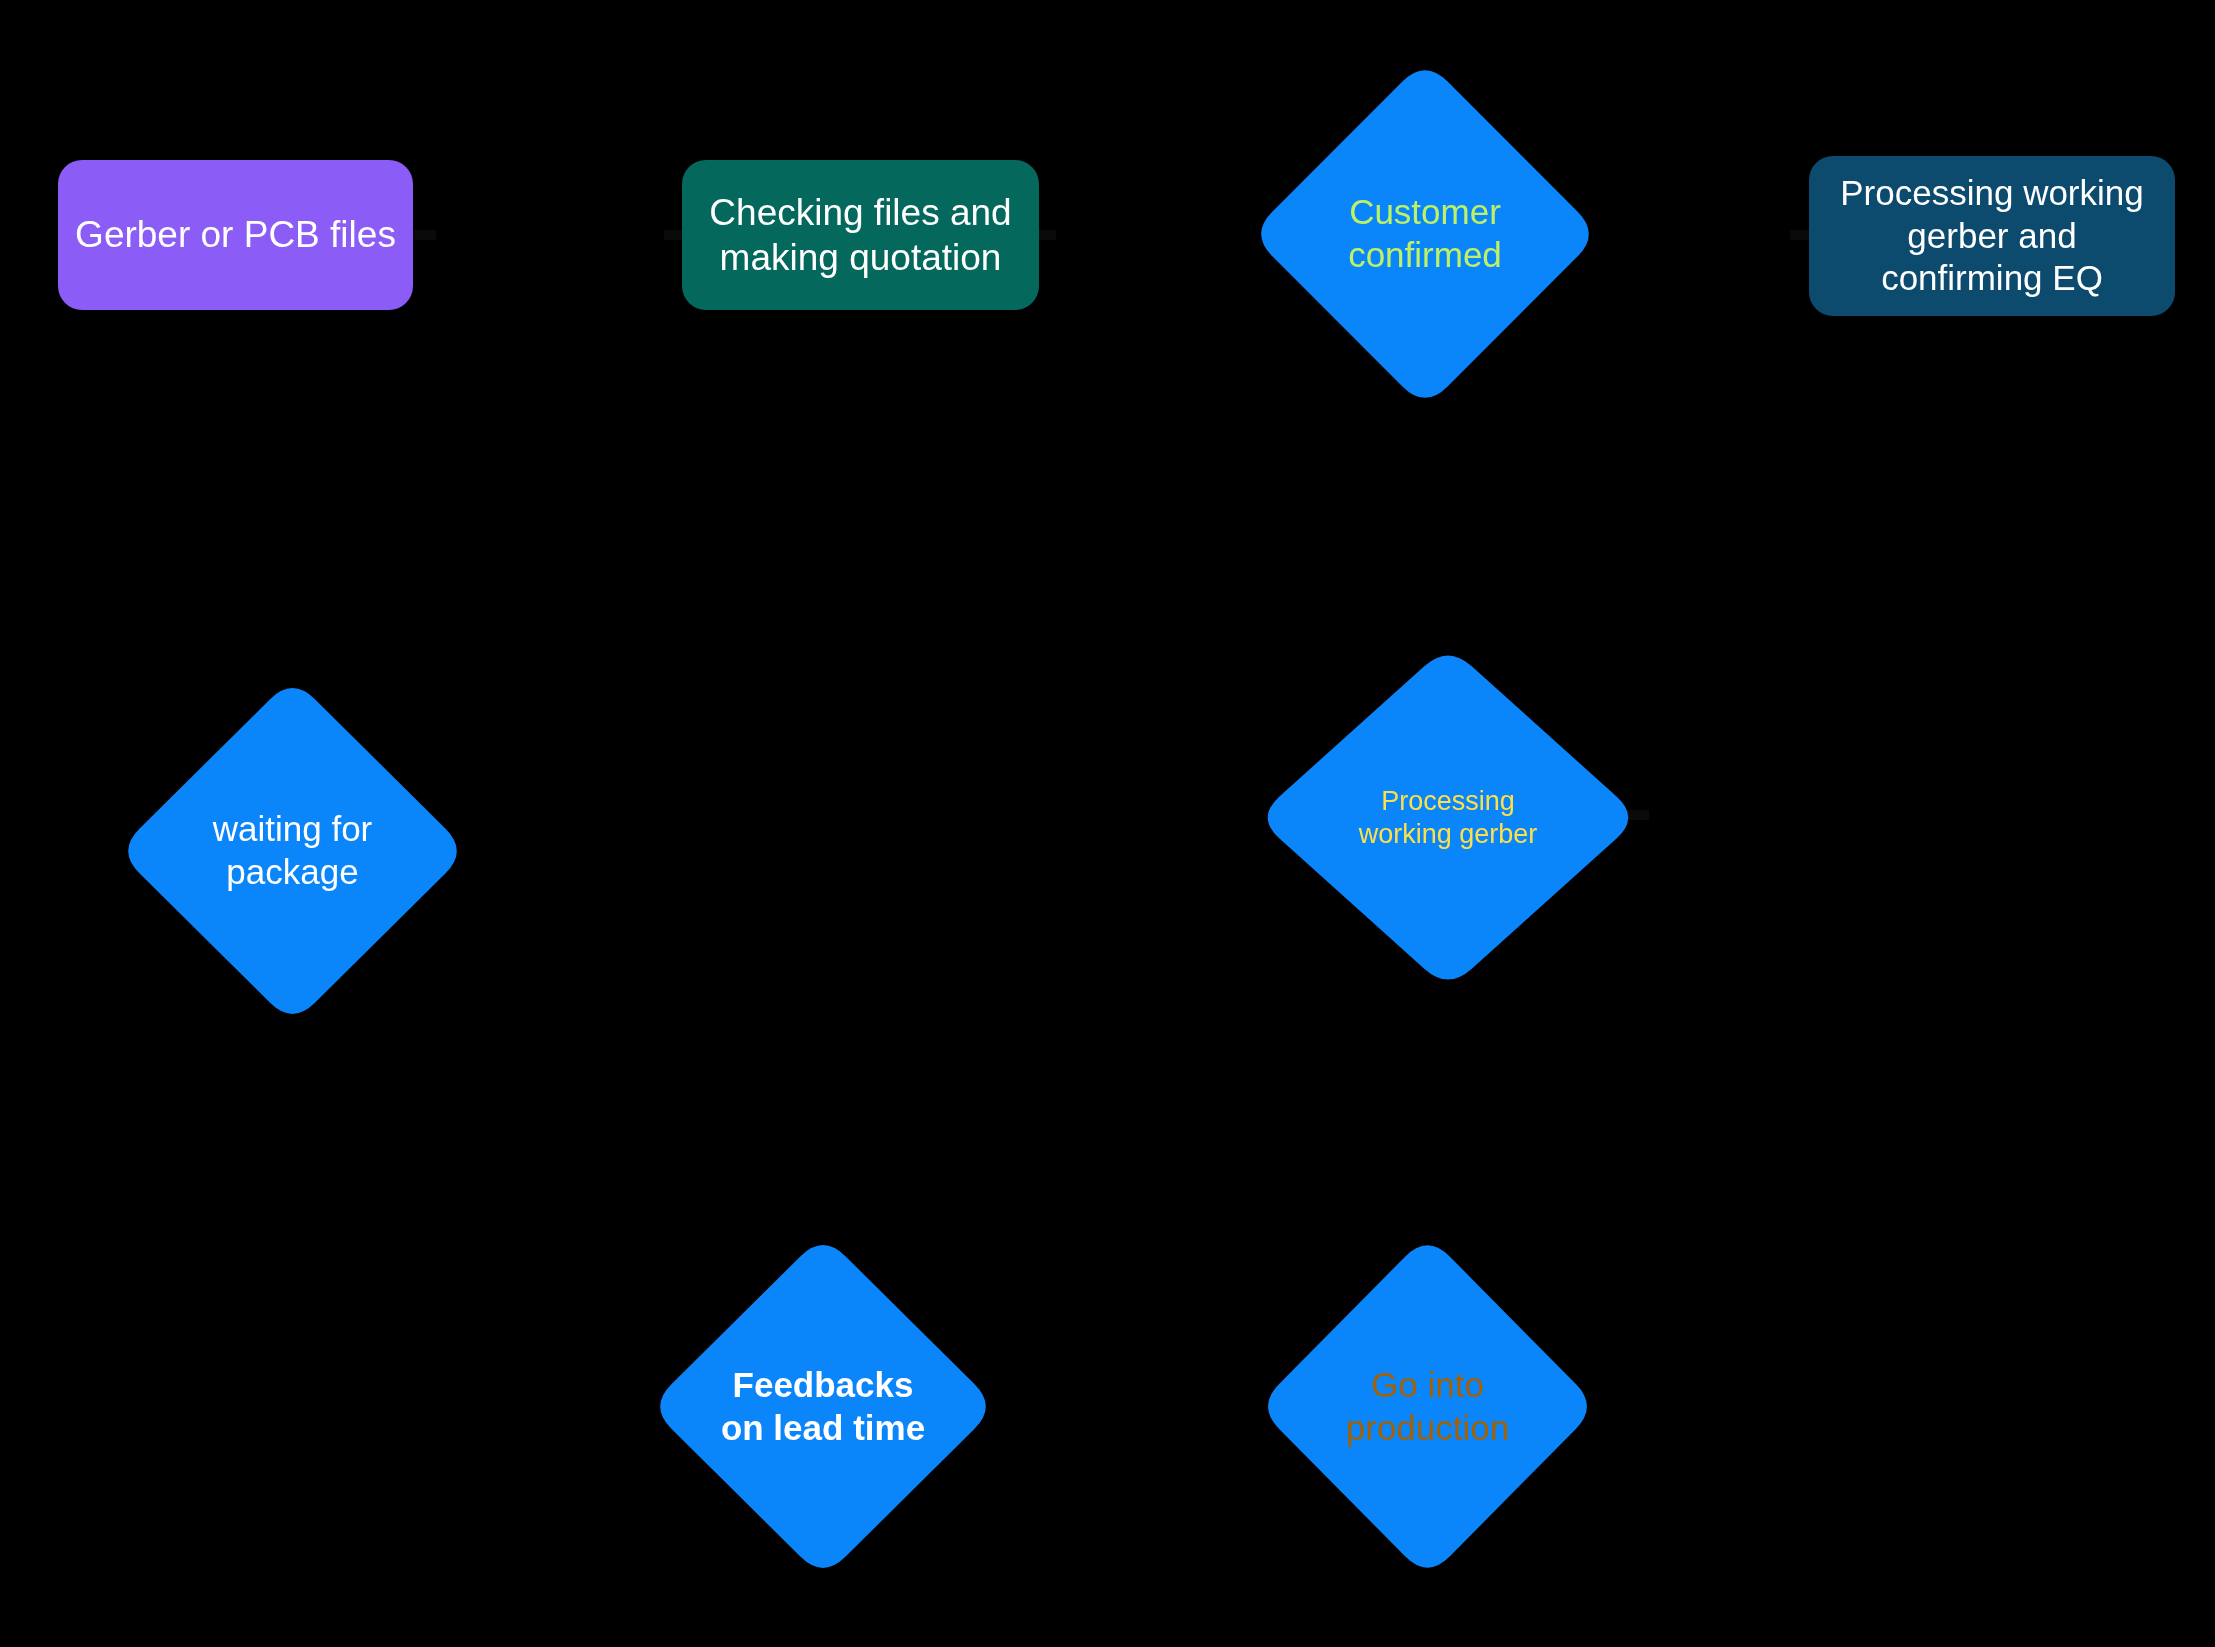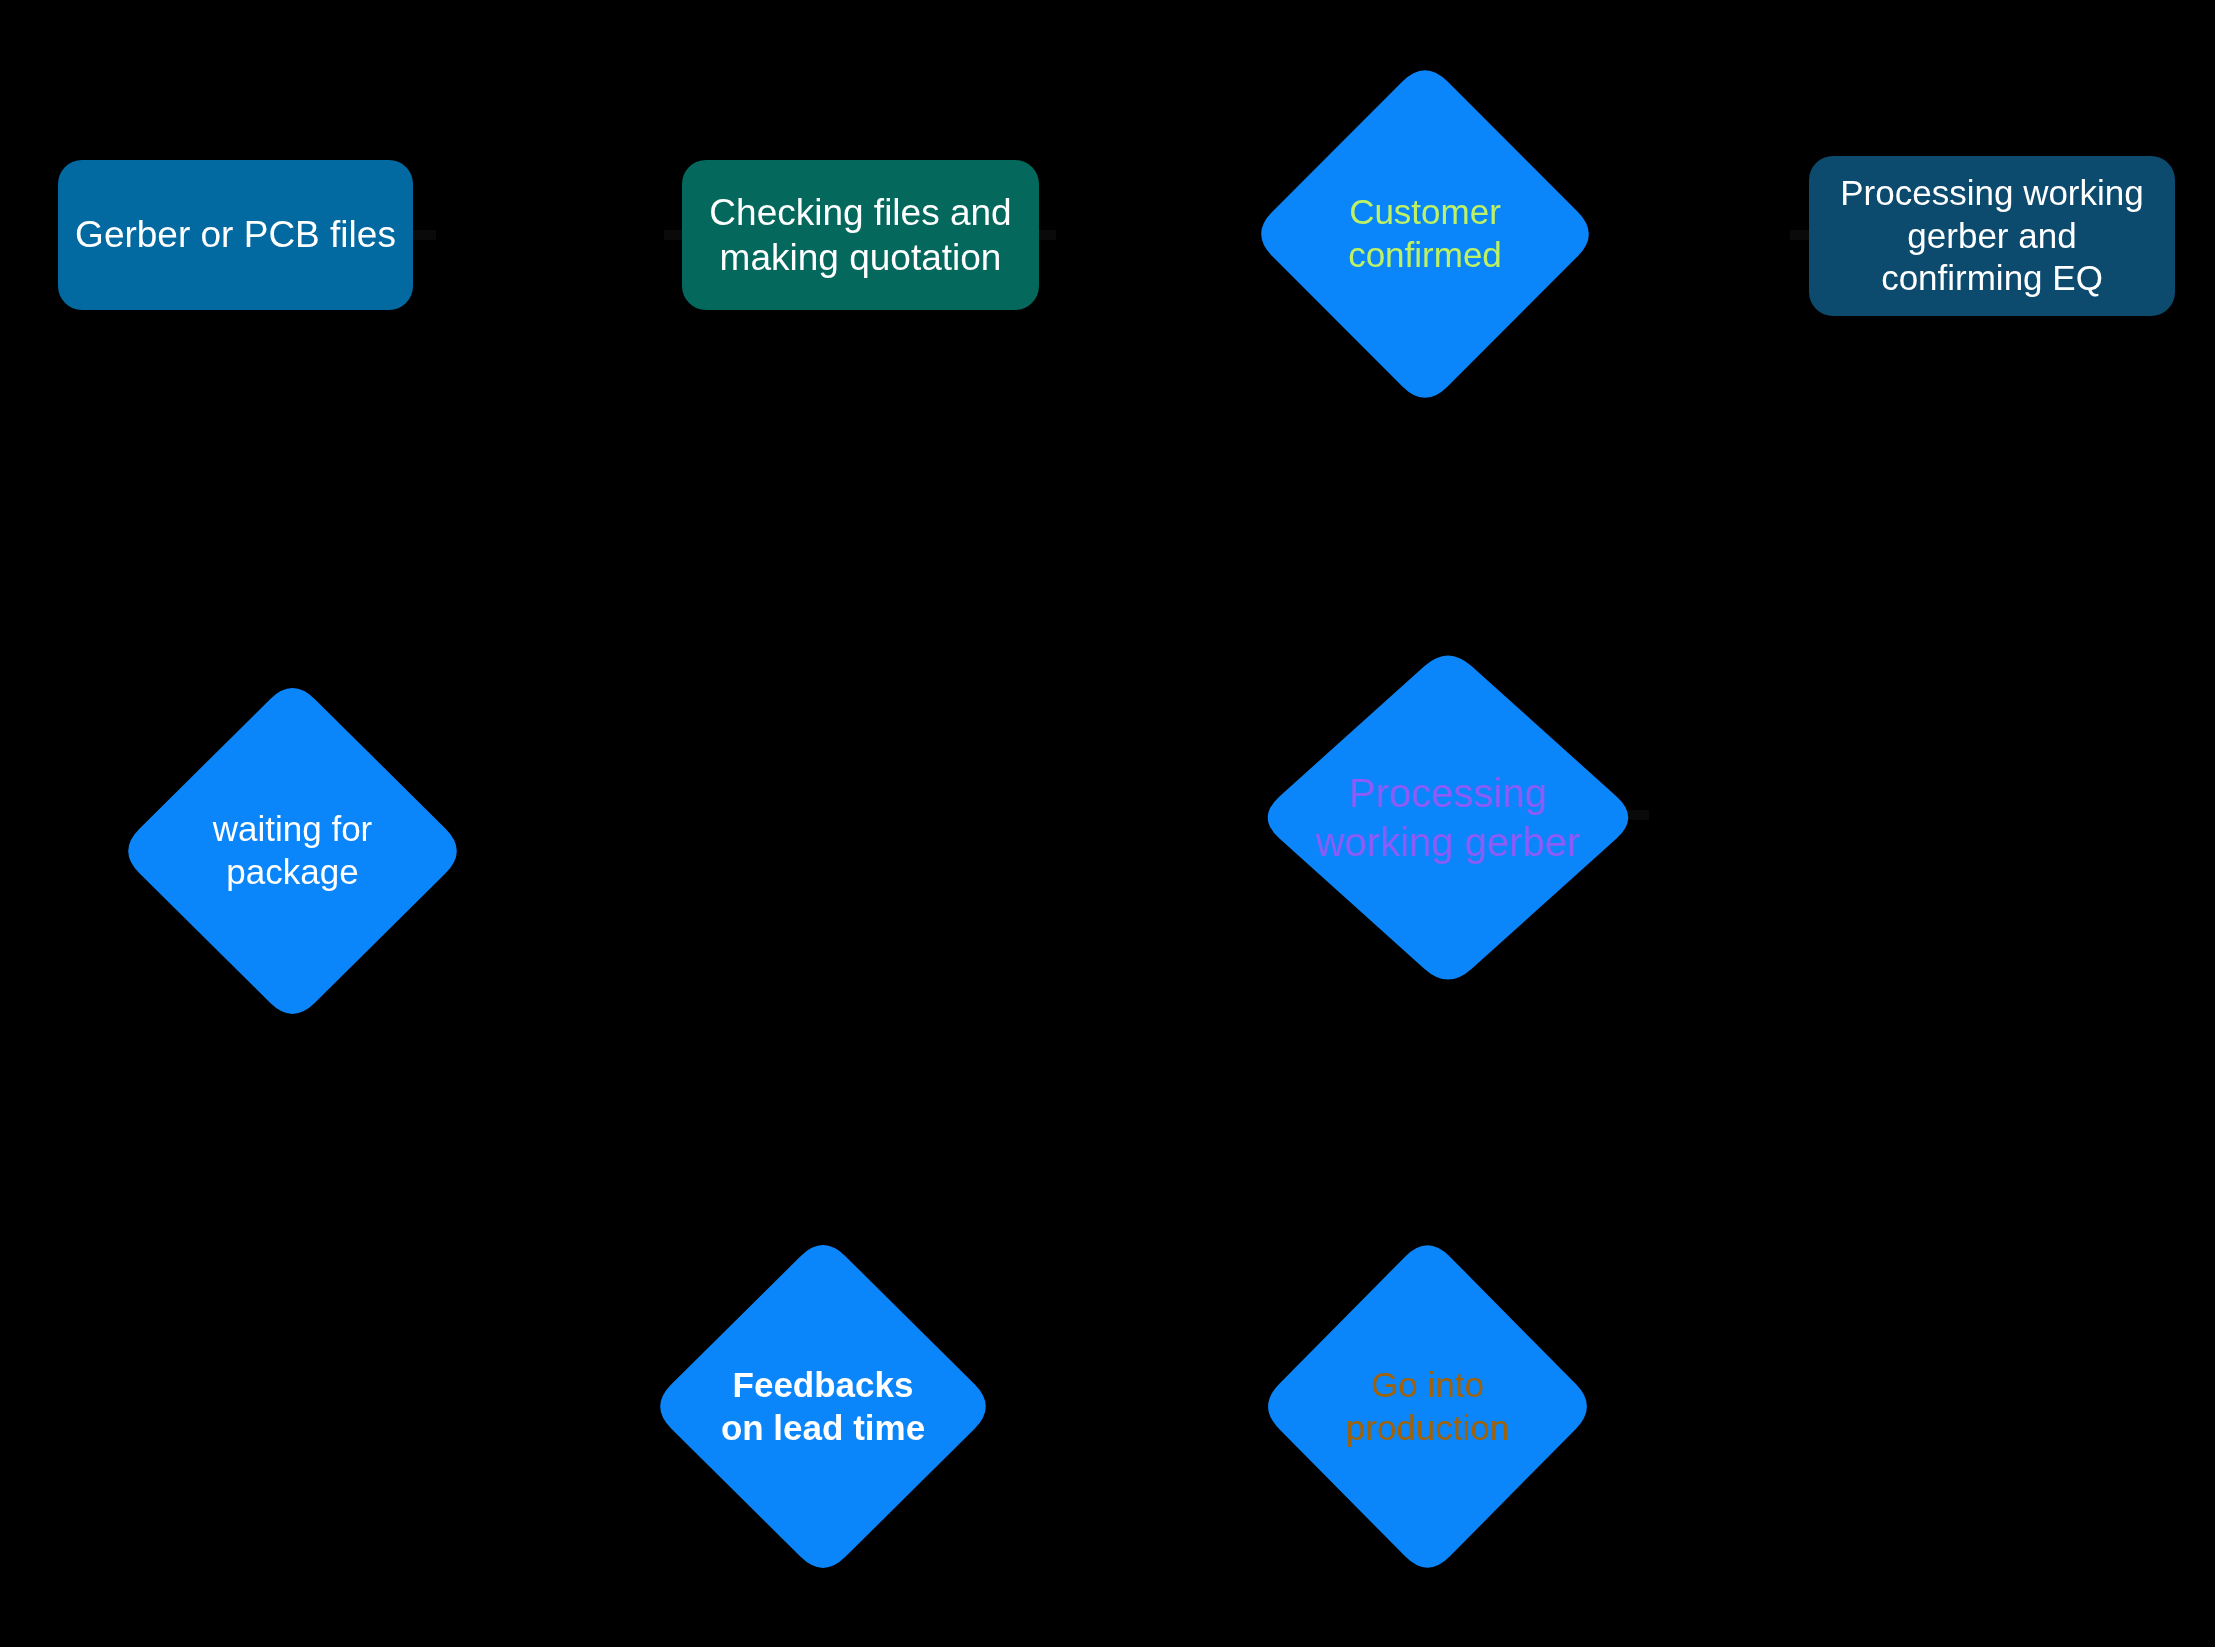--- a/index.html
+++ b/index.html
@@ -81,21 +81,21 @@
 </style>
 </head>
 <body>
 
 <div id="canvas" style="width: 2215px; height: 1647px; background: rgb(0, 0, 0);">
     <div class="connector-stub" style="left: 408px; top: 230px; width: 28px; background: rgb(10, 10, 10);"></div>
     <div class="connector-stub" style="left: 664px; top: 230px; width: 24px; background: rgb(10, 10, 10);"></div>
     <div class="connector-stub" style="left: 1032px; top: 230px; width: 24px; background: rgb(10, 10, 10);"></div>
     <div class="connector-stub" style="left: 1790px; top: 230px; width: 26px; background: rgb(10, 10, 10);"></div>
     <div class="connector-stub" style="left: 1616px; top: 810px; width: 33px; background: rgb(10, 10, 10);"></div>
-    <div class="node rect green" style="left: 58px; top: 160px; width: 355px; height: 150px; background: #0369a1; font-size: 37px; color: rgb(255, 255, 255);"><span>Gerber or PCB files</span></div>
+    <div class="node rect green" style="left: 58px; top: 160px; width: 355px; height: 150px; background: #8b5cf6; font-size: 37px; color: rgb(255, 255, 255);"><span>Gerber or PCB files</span></div>
     <div class="node rect green" style="left: 682px; top: 160px; width: 357px; height: 150px; background: rgb(4, 104, 92); font-size: 37px; color: #ffffff;"><span>Checking files and
 making quotation</span></div>
     <div class="diamond-wrap" style="left: 1250px; top: 59px; width: 350px; height: 350px;">
       <svg class="diamond-shape" viewBox="0 0 377 377" preserveAspectRatio="none">
         <path d="M164.46,24.04 Q188.50,0.00 212.54,24.04 L352.96,164.46 Q377.00,188.50 352.96,212.54 L212.54,352.96 Q188.50,377.00 164.46,352.96 L24.04,212.54 Q0.00,188.50 24.04,164.46 Z" fill="#0b85fa"></path>
       </svg>
       <div class="diamond-label" style="font-size: 35px; color: #bef264;">Customer
 confirmed</div>
     </div>
     <div class="node rect blue" style="left: 1809px; top: 156px; width: 366px; height: 160px; background: #0c4a6e; font-size: 35px; color: rgb(255, 255, 255);"><span>Processing working
@@ -105,21 +105,21 @@
       <svg class="diamond-shape" viewBox="0 0 378 375" preserveAspectRatio="none">
         <path d="M164.86,23.95 Q189.00,0.00 213.14,23.95 L353.86,163.55 Q378.00,187.50 353.86,211.45 L213.14,351.05 Q189.00,375.00 164.86,351.05 L24.14,211.45 Q0.00,187.50 24.14,163.55 Z" fill="#0b85fa"></path>
       </svg>
       <div class="diamond-label" style="font-size: 35px; color: rgb(255, 255, 255);">waiting for
 package</div>
     </div>
     <div class="diamond-wrap" style="left: 1256px; top: 645px; width: 384px; height: 345px;">
       <svg class="diamond-shape" viewBox="0 0 414 372" preserveAspectRatio="none">
         <path d="M181.71,22.72 Q207.00,0.00 232.29,22.72 L388.71,163.28 Q414.00,186.00 388.71,208.72 L232.29,349.28 Q207.00,372.00 181.71,349.28 L25.29,208.72 Q0.00,186.00 25.29,163.28 Z" fill="#0b85fa"></path>
       </svg>
-      <div class="diamond-label" style="font-size: 40px; color: #8b5cf6;">Processing
+      <div class="diamond-label" style="font-size: 27px; color: #fde047;">Processing
 working gerber</div>
     </div>
     <div class="diamond-wrap" style="left: 649px; top: 1234px; width: 348px; height: 345px; font-weight: bold;">
       <svg class="diamond-shape" viewBox="0 0 375 372" preserveAspectRatio="none">
         <path d="M163.36,23.94 Q187.50,0.00 211.64,23.94 L350.86,162.06 Q375.00,186.00 350.86,209.94 L211.64,348.06 Q187.50,372.00 163.36,348.06 L24.14,209.94 Q0.00,186.00 24.14,162.06 Z" fill="#0b85fa"></path>
       </svg>
       <div class="diamond-label" style="font-size: 35px; color: rgb(255, 255, 255);">Feedbacks
 on lead time</div>
     </div>
     <div class="diamond-wrap" style="left: 1257px; top: 1234px; width: 341px; height: 345px;">

